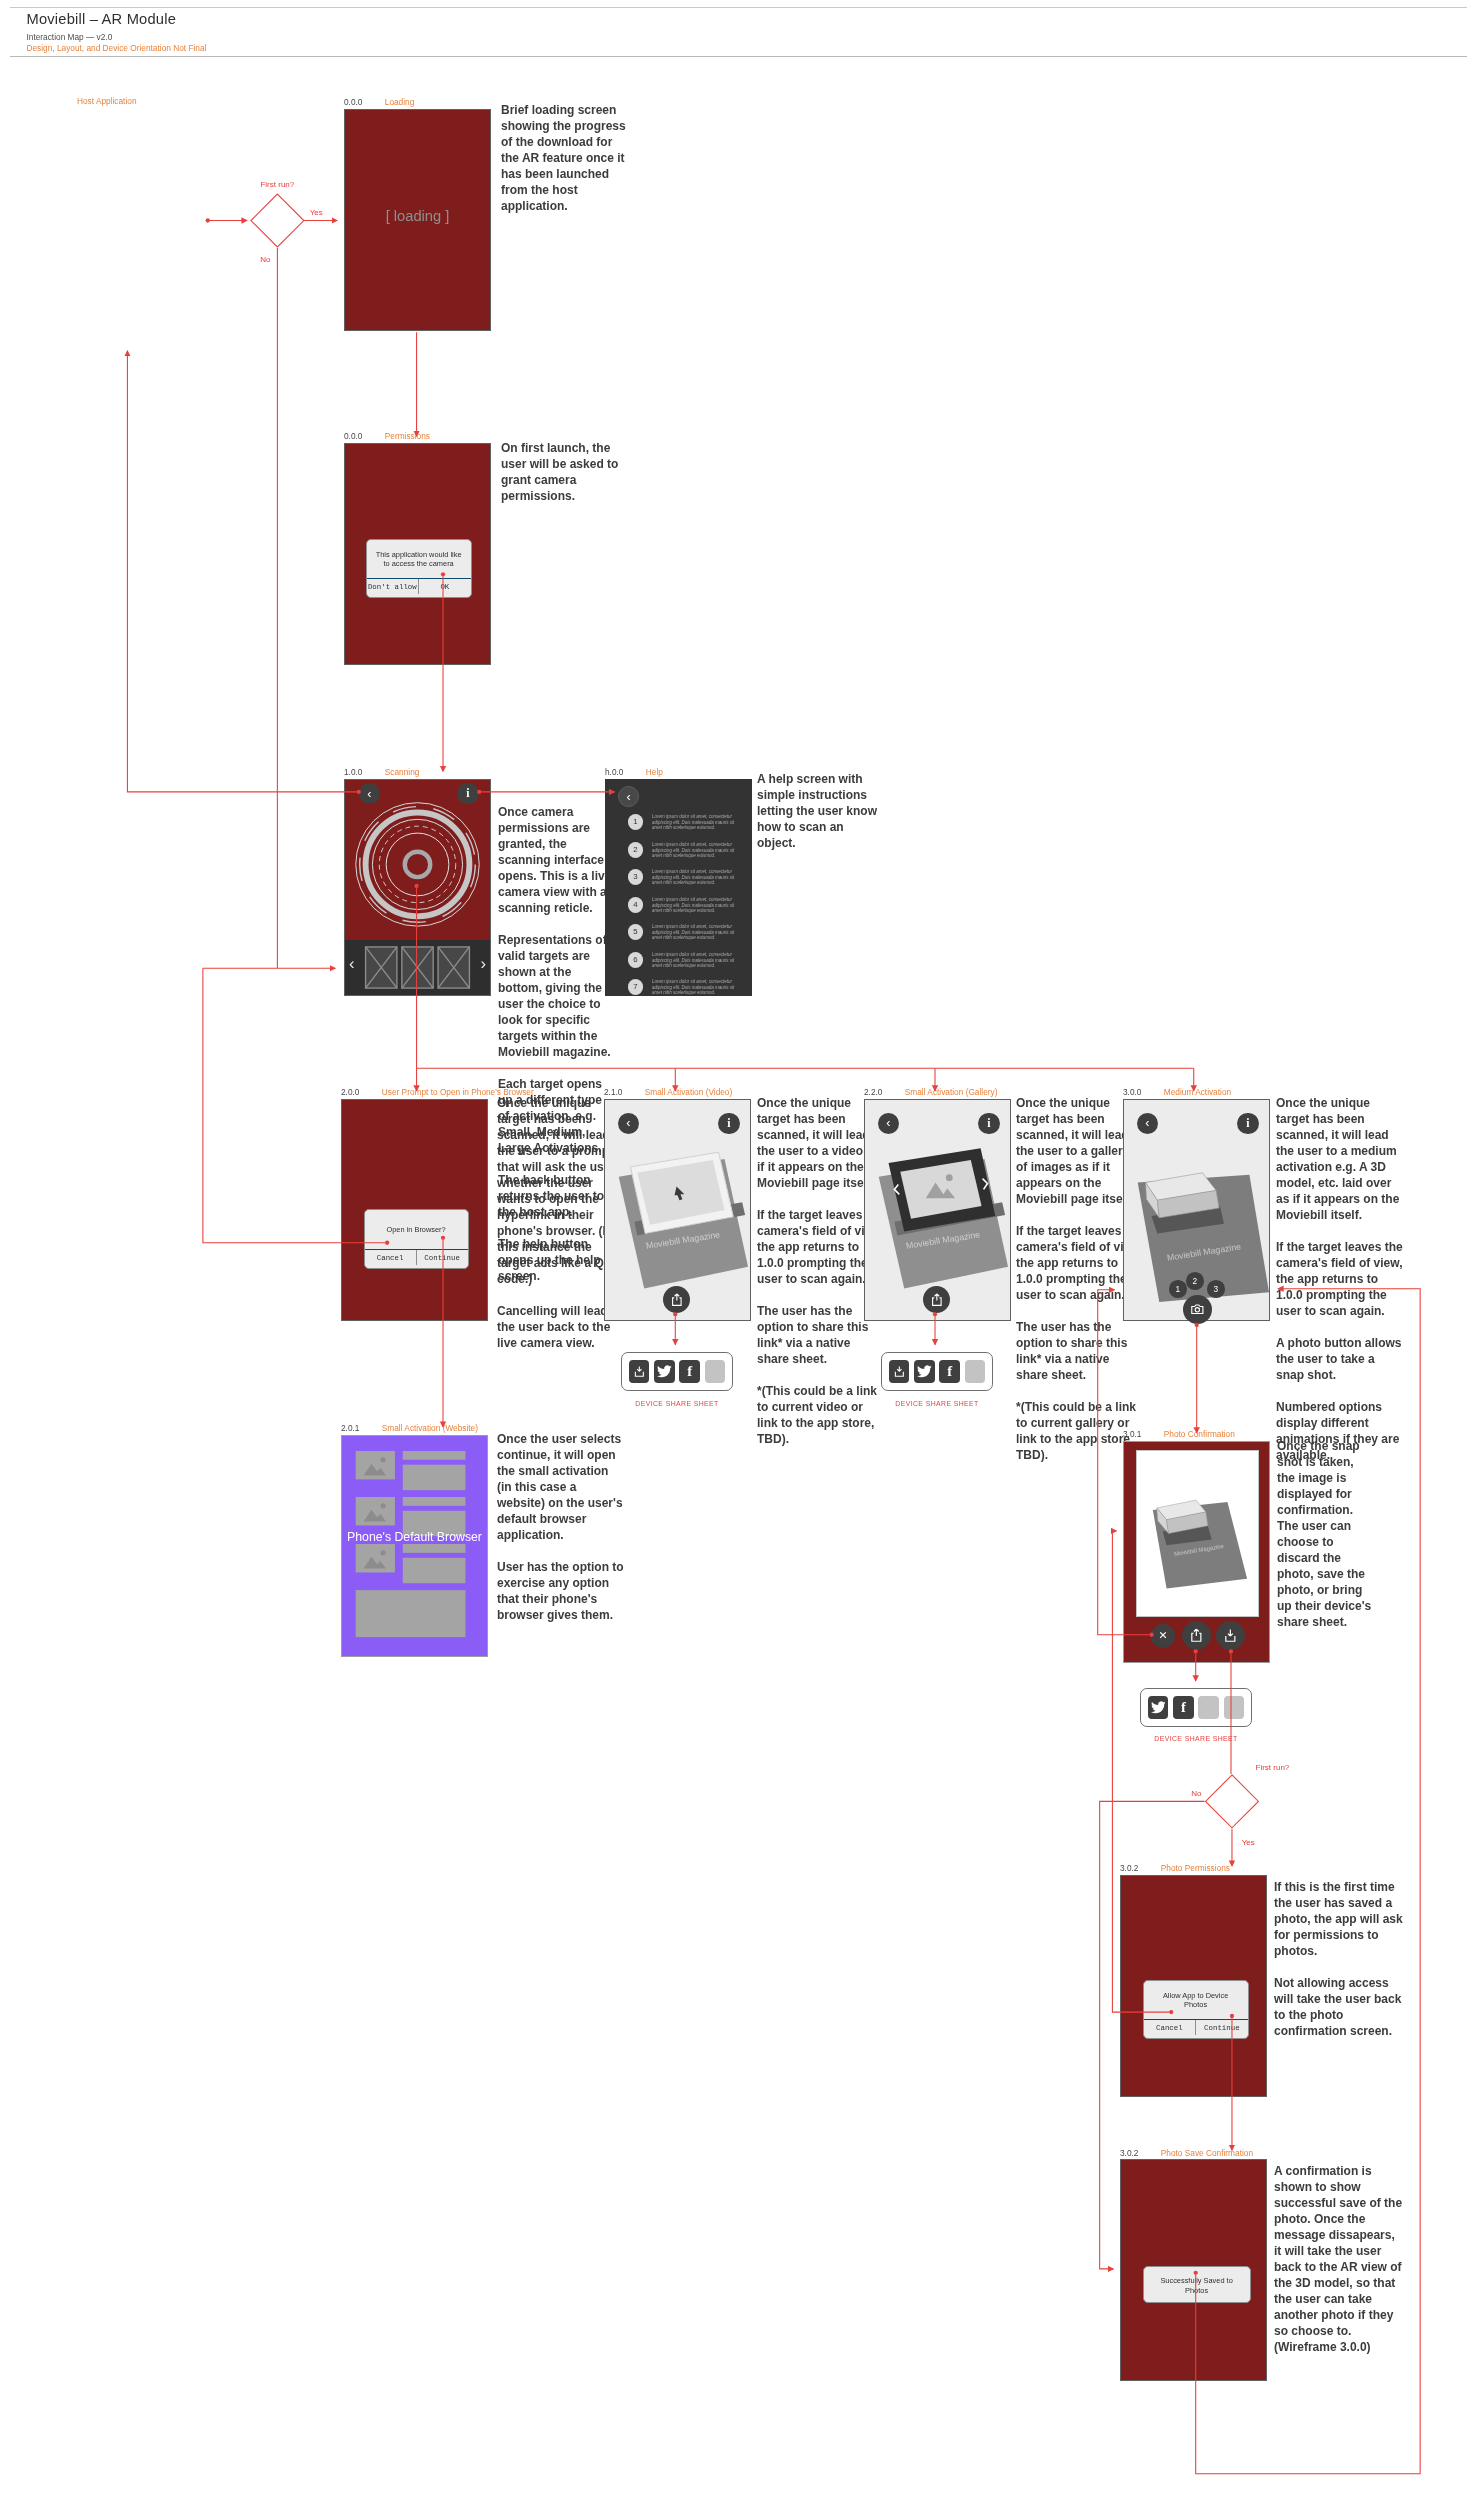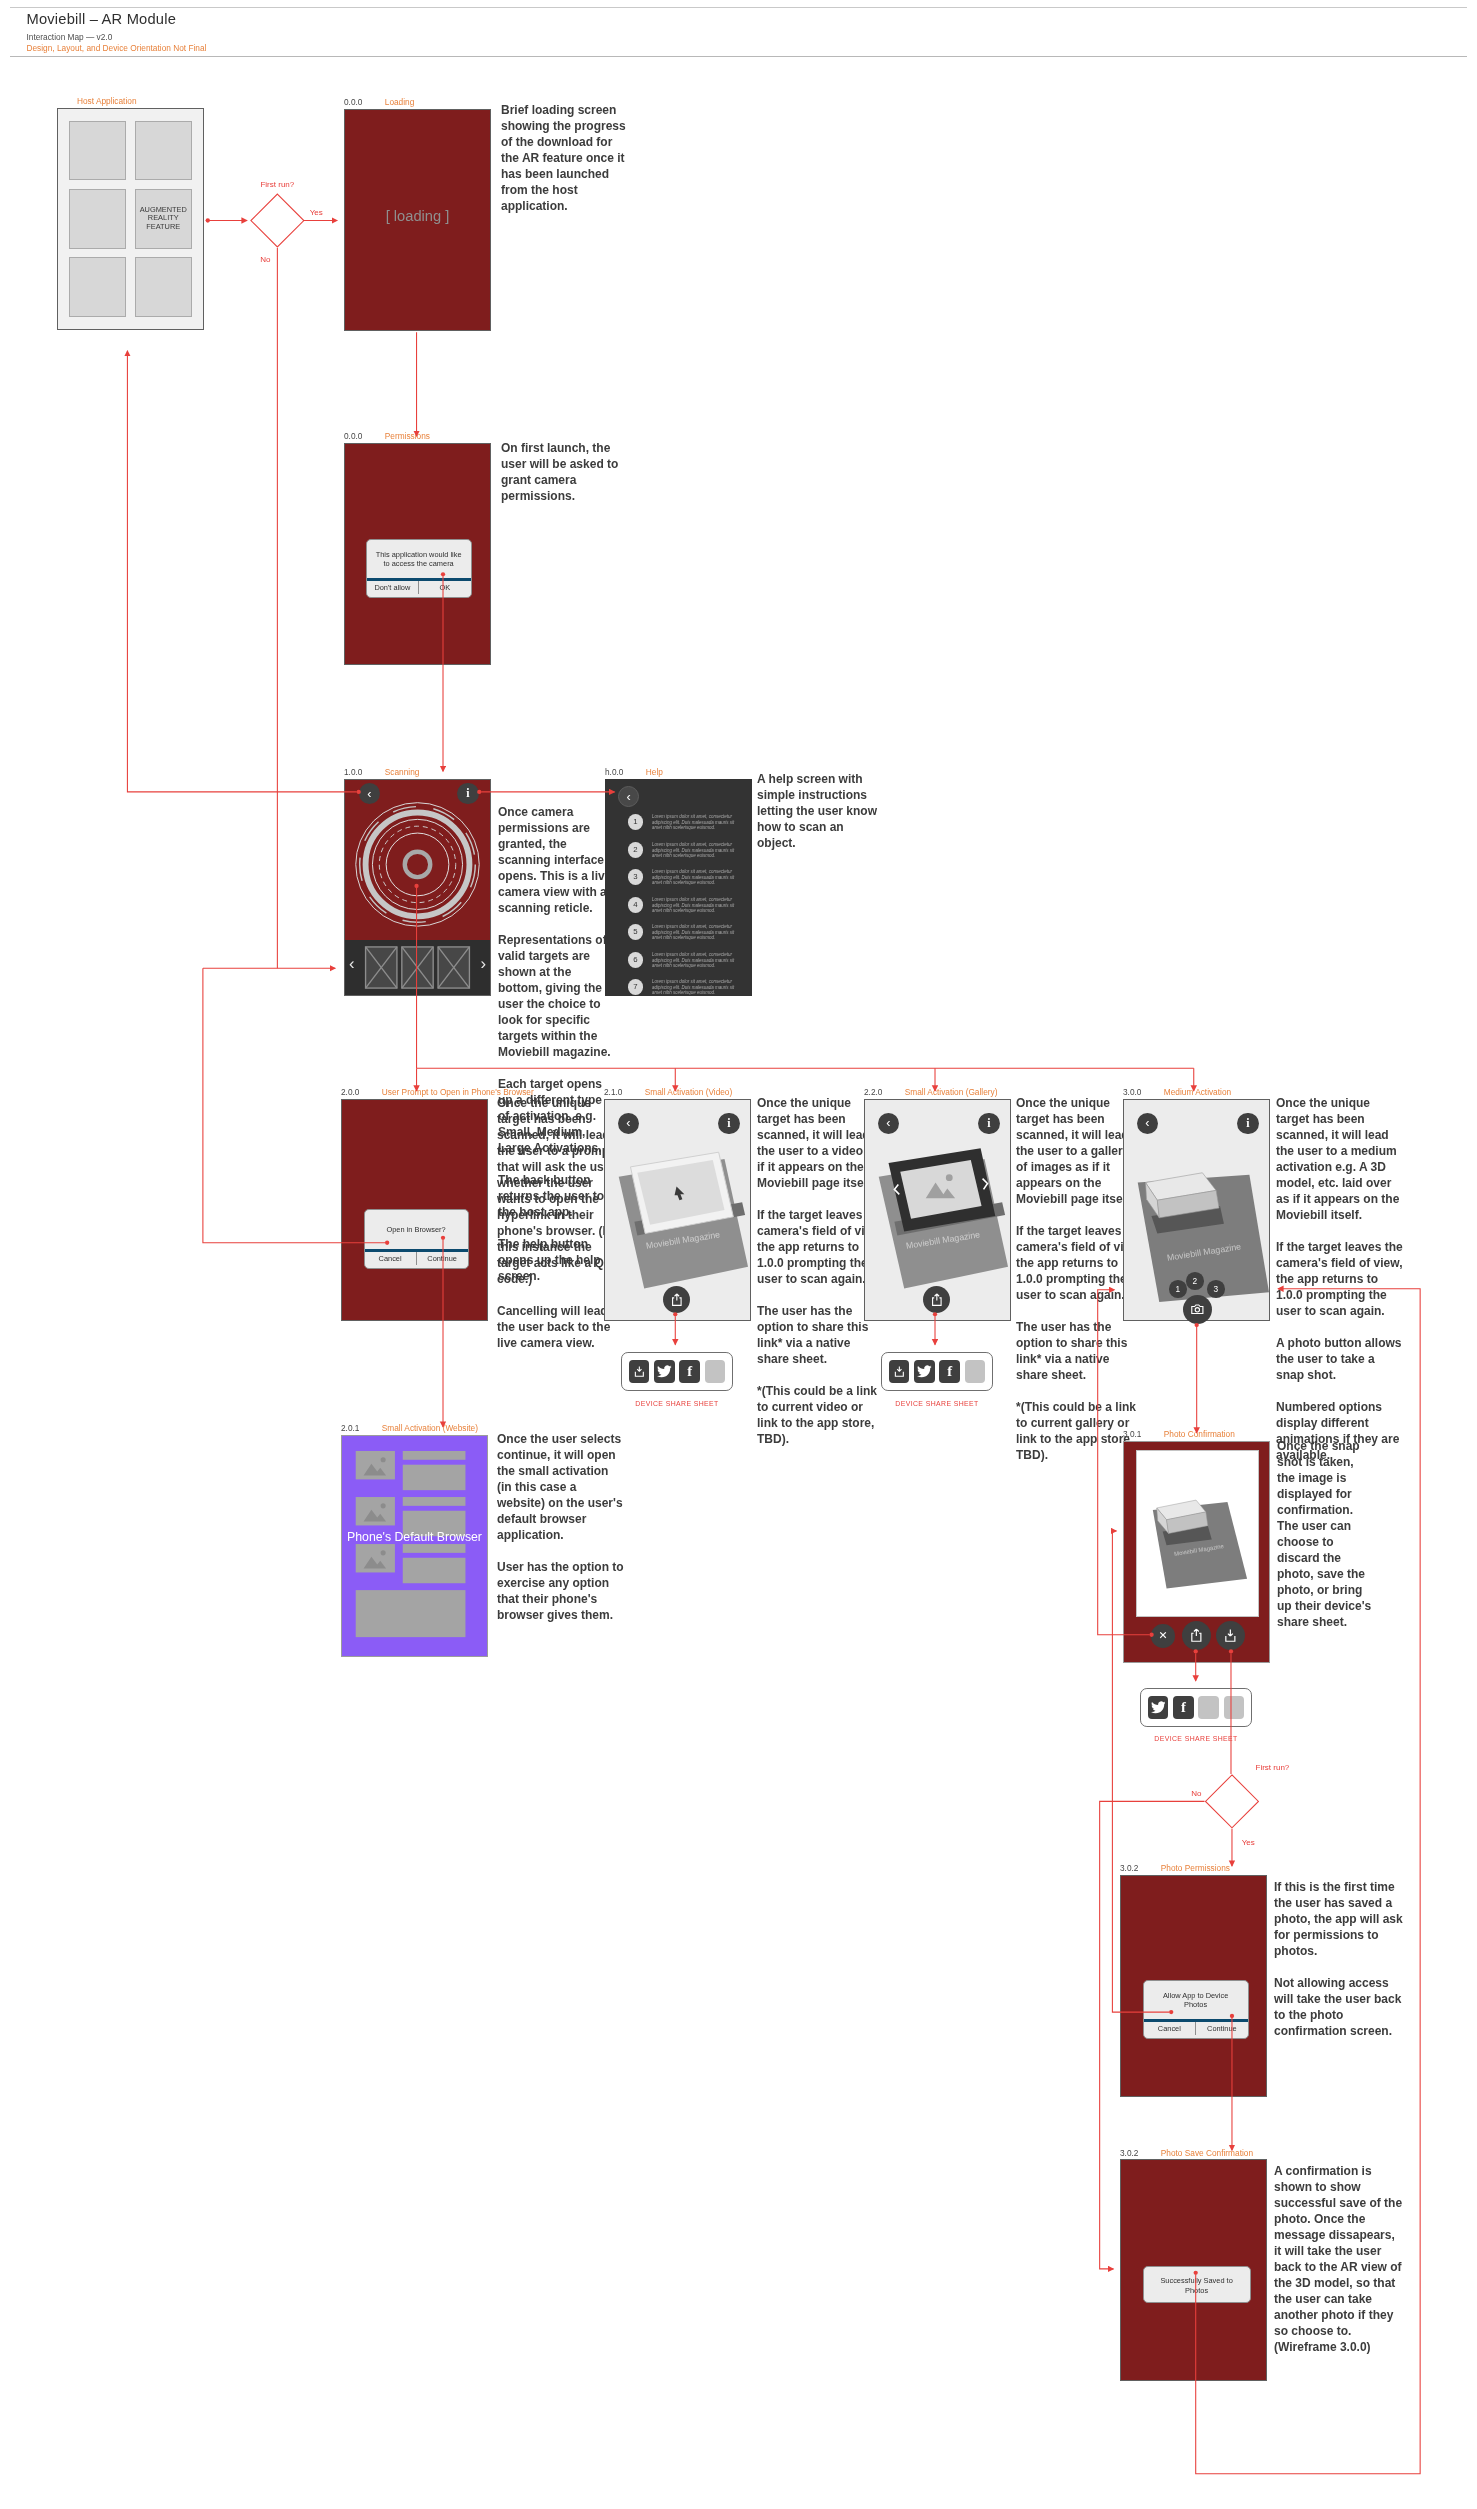--- a/index.html
+++ b/index.html
@@ -35,21 +35,21 @@
   .host .grid { position:absolute; left:10.8px; top:11.8px; width:123px; height:196px;
                 display:grid; grid-template-columns:1fr 1fr; grid-template-rows:1fr 1fr 1fr; gap:8.8px; }
   .host .tile { background:#d7d7d7; border:1px solid #ababab; display:flex; align-items:center; justify-content:center;
                 text-align:center; font-size:7.4px; line-height:8.8px; color:#3a3a3a; padding:2.9px; }
 
   .loading-txt { position:absolute; left:0; right:0; top:98px; text-align:center; font-size:14.7px; color:#8f8f8f; }
 
   .dialog { position:absolute; background:#ececec; border:1px solid #8f8f8f; border-radius:4.9px; overflow:hidden;margin-top:16px; }
   .dlg-title { display:flex; align-items:center; justify-content:center; text-align:center;
                font-size:7.4px; line-height:9.3px; color:#2f2f2f; padding:2.9px 7.8px; }
-  .dlg-btns { display:flex; border-top:3px solid #0c4a6e; height:16px; }
+  .dlg-btns { display:flex; border-top:1px solid #0c4a6e; height:16px;font-family:Liberation Mono, monospace; }
   .dlg-btns > div { flex:1; display:flex; align-items:center; justify-content:center; font-size:7.4px; color:#2f2f2f; }
   .dlg-btns > div + div { border-left:1px solid #8f8f8f; }
 
   .circle-btn { position:absolute; border-radius:50%; background:#3f3f3f; color:#fff;
                 display:flex; align-items:center; justify-content:center; z-index:5; }
   .cb22 { width:21.6px; height:21.6px; font-size:12.7px; }
   .cb28 { width:27.4px; height:27.4px; }
   .cb24 { width:23.5px; height:23.5px; font-size:10.8px; }
   .cb30 { width:29px; height:29px; }
   .ibold { font-weight:bold; font-size:11.8px; font-family:"Liberation Serif", serif; }
@@ -89,32 +89,20 @@
 <div class="canvas">
 
   <div class="rule" style="top:6.9px"></div>
   <div class="rule" style="top:56px; border-color:#b8b8b8"></div>
   <div class="hdr-title">Moviebill – AR Module</div>
   <div class="hdr-sub">Interaction Map — v2.0</div>
   <div class="hdr-note">Design, Layout, and Device Orientation Not Final</div>
 
   <div class="slabel" style="left:57px; top:96px">
     <span class="nm">Host Application</span>
-  </div>
-  <div class="screen host" style="left:57px; top:108px">
-    <div class="grid">
-      <div class="tile"></div>
-      <div class="tile"></div>
-      <div class="tile"></div>
-      <div class="tile">
-          <span>AUGMENTED REALITY FEATURE</span>
-        </div>
-      <div class="tile"></div>
-      <div class="tile"></div>
-    </div>
   </div>
 
   <div class="slabel" style="left:344px; top:97px">
     <span>0.0.0</span> <span class="nm">Loading</span>
   </div>
   <div class="screen" style="left:344px; top:109px">
     <div class="loading-txt">[ loading ]</div>
   </div>
   <div class="note" style="left:501px; top:102px; width:129px">Brief loading screen showing the progress of the download for the AR feature once it has been launched from the host application.</div>
 

